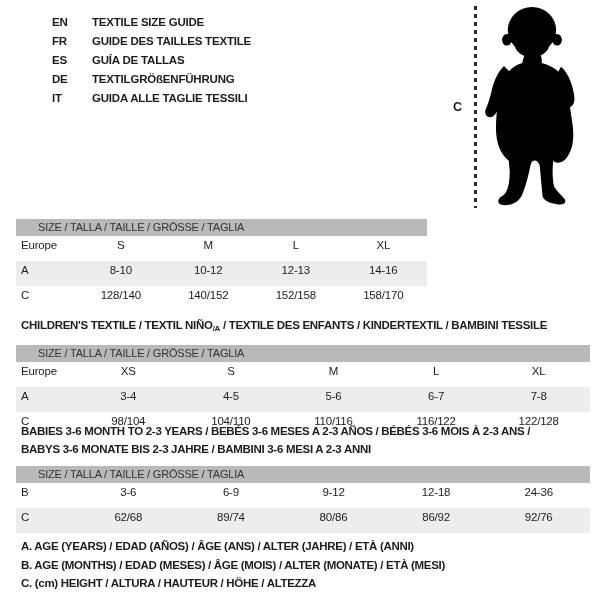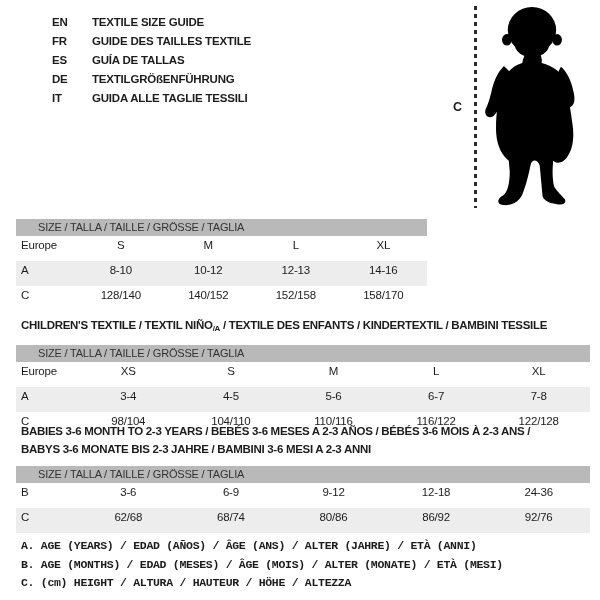--- a/index.html
+++ b/index.html
@@ -42,21 +42,21 @@
     background:var(--bar-bg,#b9b9b9);color:var(--bar-text,#333);
     font-size:11px;padding-left:22px;letter-spacing:-0.2px;
   }
   .trow{display:flex;height:25px;line-height:18px;font-size:11.5px;letter-spacing:-0.2px;}
   .trow.stripe{background:var(--stripe-bg,#ededed);}
   .tlabel{flex:0 0 56px;padding-left:5px;}
   .tcell{flex:1 1 0;text-align:center;}
 
   
   .notes{position:absolute;left:21px;top:537px;}
-  .note-line{font-size:11.5px;font-weight:700;line-height:18.5px;letter-spacing:-0.3px;white-space:nowrap;font-family:Liberation Mono, monospace;}
+  .note-line{font-size:11.5px;font-weight:700;line-height:18.5px;letter-spacing:-0.3px;white-space:nowrap;}
 </style>
 </head>
 <body style="--text: #1c1c1c; --bar-bg: #b9b9b9; --bar-text: #333333; --stripe-bg: #ededed; --silhouette: #000000;">
 
 <div class="page">
 
   <div class="lang-list">
     <div class="lang-row">
       <span class="lang-code">EN</span>
       <span class="lang-title">TEXTILE SIZE GUIDE</span>
@@ -160,21 +160,21 @@
           <div class="tlabel">B</div>
           <div class="tcell">3-6</div>
           <div class="tcell">6-9</div>
           <div class="tcell">9-12</div>
           <div class="tcell">12-18</div>
           <div class="tcell">24-36</div>
         </div>
         <div class="trow stripe">
           <div class="tlabel">C</div>
           <div class="tcell">62/68</div>
-          <div class="tcell">68/74</div>
+          <div class="tcell">89/74</div>
           <div class="tcell">80/86</div>
           <div class="tcell">86/92</div>
           <div class="tcell">92/76</div>
         </div>
       </div>
   </section>
 
   <div class="notes">
     <div class="note-line">A. AGE (YEARS) / EDAD (AÑOS) / ÂGE (ANS) / ALTER (JAHRE) / ETÀ (ANNI)</div>
     <div class="note-line">B. AGE (MONTHS) / EDAD (MESES) / ÂGE (MOIS) / ALTER (MONATE) / ETÀ (MESI)</div>

